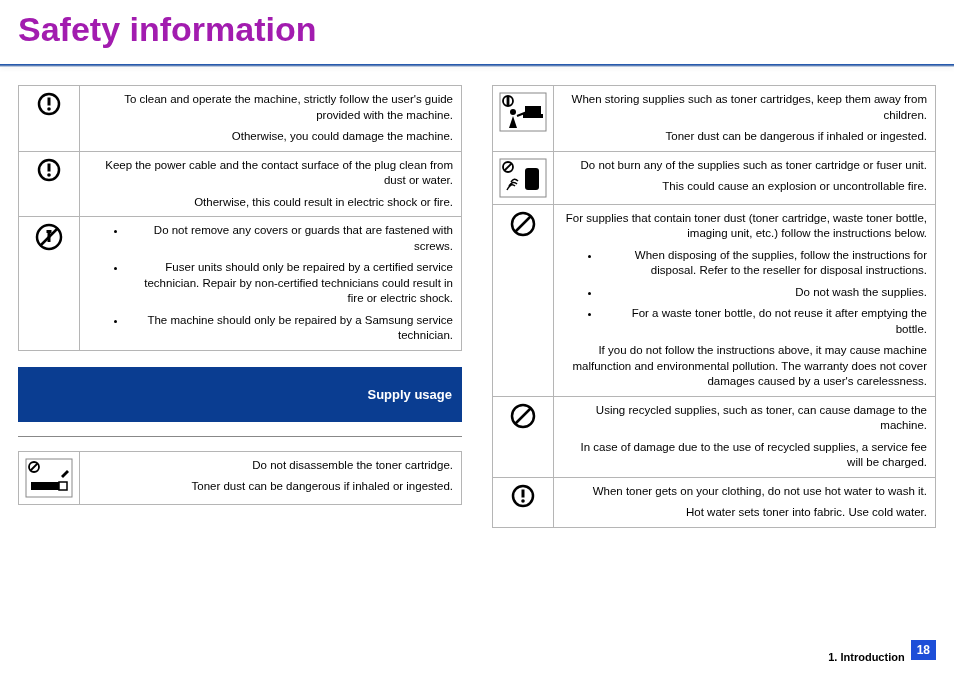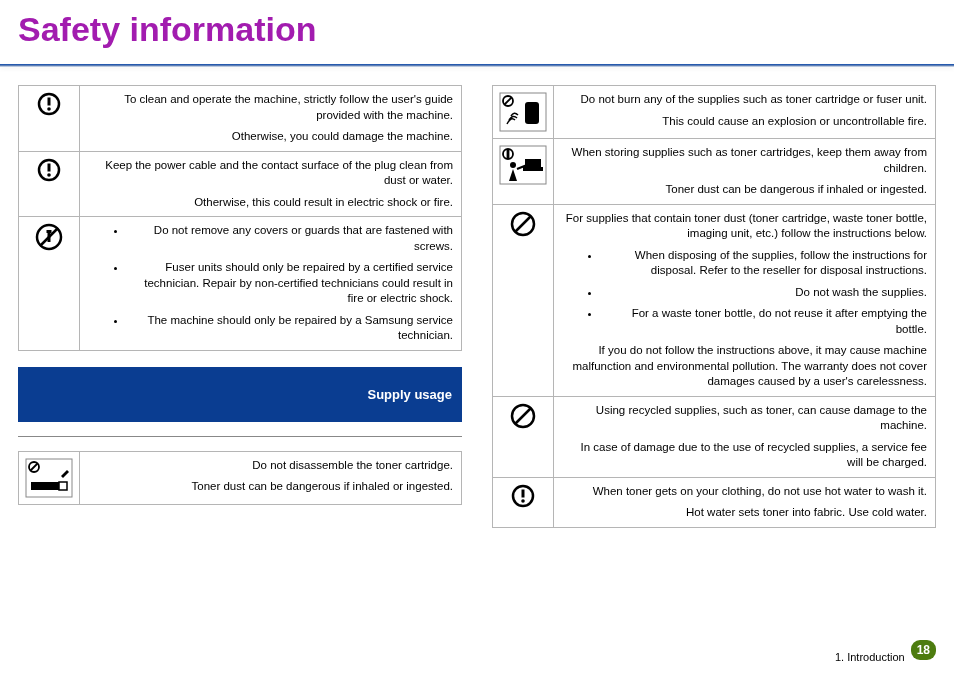--- a/index.html
+++ b/index.html
@@ -85,26 +85,25 @@
   .footer {
     position: absolute;
     bottom: 12px;
     right: 18px;
     display: flex;
     align-items: center;
     gap: 6px;
     font-size: 11px;
   }
   .pagebox {
-    background: #4d7c0f;
+    background: #1d4ed8;
     color: #fff;
     font-weight: bold;
     padding: 3px 6px;
     font-size: 12px;
-    border-radius: 9px;
   }
   svg { display: block; margin: 0 auto; }
 </style>
 </head>
 <body>
 
 <div class="title">Safety information</div>
 <div class="rule"></div>
 
 <div class="columns">
@@ -181,54 +180,54 @@
         </td>
       </tr>
     </tbody>
       </table>
   </div>
 
   <div class="col">
     <table class="safety">
       <tbody>
           <tr>
-        <td class="icon">
-          <svg width="48" height="40">
-            <rect x="1" y="1" width="46" height="38" fill="none" stroke="#888" stroke-width="1"></rect>
-            <circle cx="9" cy="9" r="5" fill="none" stroke="#000" stroke-width="1.8"></circle>
-            <line x1="5.5" y1="12.5" x2="12.5" y2="5.5" stroke="#000" stroke-width="1.8"></line>
-            <rect x="26" y="10" width="14" height="22" rx="3" fill="#000"></rect>
-            <path d="M8 32 q4 -8 8 -4 M10 28 q4 -6 8 -2 M12 24 q3 -5 7 -1" fill="none" stroke="#000" stroke-width="1.5"></path>
-          </svg>
-        </td>
-        <td>
-          <div class="para">Do not burn any of the supplies such as toner cartridge or fuser unit.</div>
-          <div class="para">This could cause an explosion or uncontrollable fire.</div>
-        </td>
-      </tr>
-      <tr>
         <td class="icon">
           <svg width="48" height="40">
             <rect x="1" y="1" width="46" height="38" fill="none" stroke="#888" stroke-width="1"></rect>
             <circle cx="9" cy="9" r="5" fill="none" stroke="#000" stroke-width="1.8"></circle>
             <rect x="7.6" y="5" width="2.8" height="8" fill="#000"></rect>
             <circle cx="14" cy="20" r="3" fill="#000"></circle>
             <path d="M10 36 L14 24 L18 36 z" fill="#000"></path>
             <path d="M18 24 L28 20" stroke="#000" stroke-width="2"></path>
             <rect x="26" y="14" width="16" height="8" fill="#000"></rect>
             <rect x="24" y="22" width="20" height="4" fill="#000"></rect>
           </svg>
         </td>
         <td>
           <div class="para">When storing supplies such as toner cartridges, keep them away from children.</div>
           <div class="para">Toner dust can be dangerous if inhaled or ingested.</div>
         </td>
       </tr>
       <tr>
         <td class="icon">
+          <svg width="48" height="40">
+            <rect x="1" y="1" width="46" height="38" fill="none" stroke="#888" stroke-width="1"></rect>
+            <circle cx="9" cy="9" r="5" fill="none" stroke="#000" stroke-width="1.8"></circle>
+            <line x1="5.5" y1="12.5" x2="12.5" y2="5.5" stroke="#000" stroke-width="1.8"></line>
+            <rect x="26" y="10" width="14" height="22" rx="3" fill="#000"></rect>
+            <path d="M8 32 q4 -8 8 -4 M10 28 q4 -6 8 -2 M12 24 q3 -5 7 -1" fill="none" stroke="#000" stroke-width="1.5"></path>
+          </svg>
+        </td>
+        <td>
+          <div class="para">Do not burn any of the supplies such as toner cartridge or fuser unit.</div>
+          <div class="para">This could cause an explosion or uncontrollable fire.</div>
+        </td>
+      </tr>
+      <tr>
+        <td class="icon">
           <svg width="26" height="26">
                 <circle cx="13" cy="13" r="11" fill="none" stroke="#000" stroke-width="2.5"></circle>
                 <line x1="5" y1="21" x2="21" y2="5" stroke="#000" stroke-width="2.5"></line>
               </svg>
         </td>
         <td>
           <div class="para">For supplies that contain toner dust (toner cartridge, waste toner bottle, imaging unit, etc.) follow the instructions below.</div>
           <ul class="bul">
             <li>When disposing of the supplies, follow the instructions for disposal. Refer to the reseller for disposal instructions.</li>
             <li>Do not wash the supplies.</li>
@@ -261,15 +260,15 @@
           <div class="para">When toner gets on your clothing, do not use hot water to wash it.</div>
           <div class="para">Hot water sets toner into fabric. Use cold water.</div>
         </td>
       </tr>
     </tbody>
       </table>
   </div>
 </div>
 
 <div class="footer">
-  <span style="font-weight:normal;margin-top:14px;">1. Introduction</span>
+  <span style="font-weight:bold;margin-top:14px;">1. Introduction</span>
   <span class="pagebox">18</span>
 </div>
 
 </body></html>

